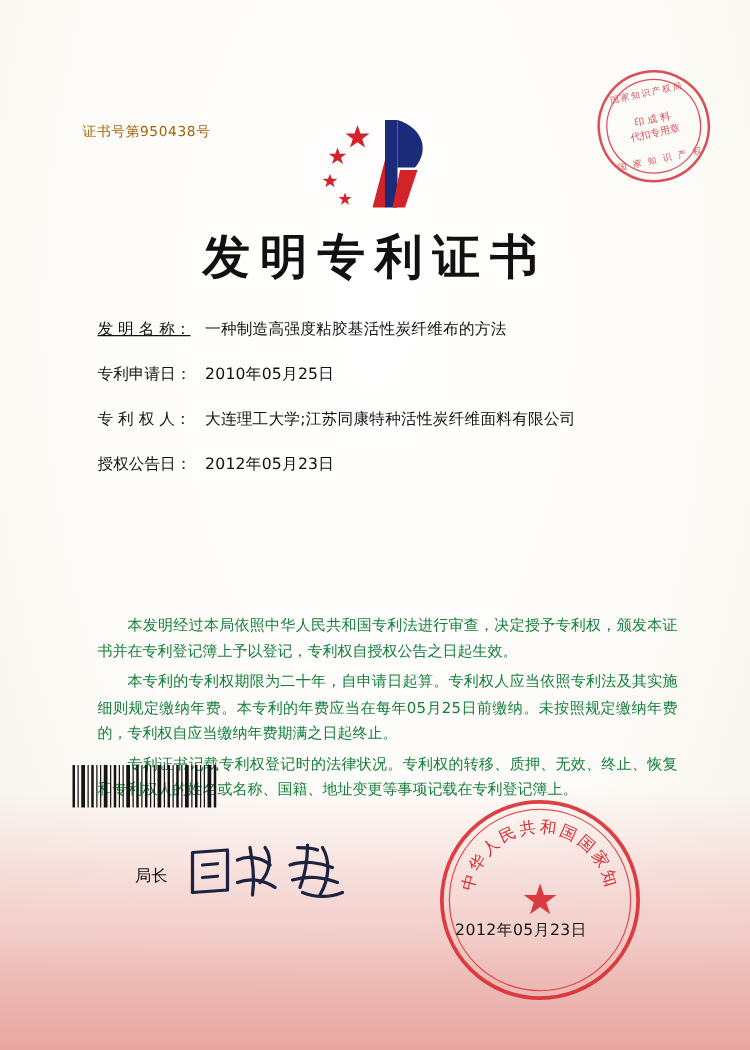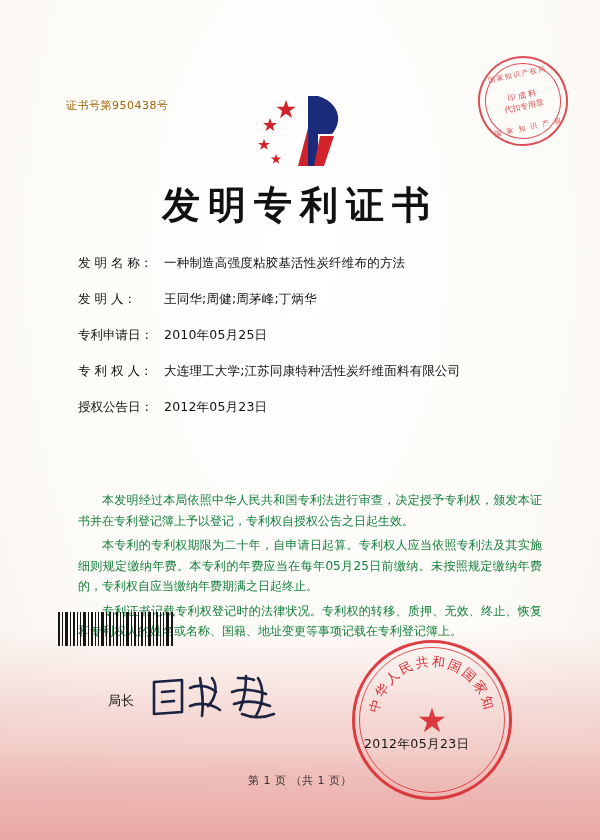--- a/index.html
+++ b/index.html
@@ -144,21 +144,21 @@
     margin-bottom: 17px;
     font-size: 12.5px;
     color: #111;
     line-height: 19px;
   }
   .field-label {
     flex: 0 0 auto;
     white-space: pre;
     font-size: 12.5px;
   }
-  .field-label.w1 { width: 86px; }
+  .field-label.w1 { width: 86px; text-decoration: underline; }
   .field-label.w2 { width: 86px; }
   .field-value {
     flex: 1 1 auto;
     font-size: 12.5px;
     letter-spacing: 0.2px;
   }
 
   
   .body-text {
     position: absolute;
@@ -298,24 +298,20 @@
       </div>
       <div class="arc-bottom">国 家 知 识 产 权</div>
     </div>
 
     <div class="main-title">发明专利证书</div>
 
     <div class="fields">
       <div class="field-row">
         <span class="field-label w1">发 明 名 称：</span>
         <span class="field-value">一种制造高强度粘胶基活性炭纤维布的方法</span>
-      </div>
-      <div class="field-row">
-        <span class="field-label w1">发 明 人：</span>
-        <span class="field-value">王同华;周健;周茅峰;丁炳华</span>
       </div>
       <div class="field-row">
         <span class="field-label w2">专利申请日：</span>
         <span class="field-value">2010年05月25日</span>
       </div>
       <div class="field-row">
         <span class="field-label w2">专 利 权 人：</span>
         <span class="field-value">大连理工大学;江苏同康特种活性炭纤维面料有限公司</span>
       </div>
       <div class="field-row">
@@ -395,16 +391,15 @@
           <path id="arcpath-bottom" d="M 32,80 A 48,48 0 1 0 128,80"></path>
         </defs>
         <text fill="#d92b31" font-size="13" font-family="'DejaVu Sans','Liberation Sans',sans-serif" letter-spacing="2.5">
           <textPath href="#arcpath" startOffset="4%">中华人民共和国国家知识产权局</textPath>
         </text>
       </svg>
       <div class="star">★</div>
     </div>
     <div class="seal-date">2012年05月23日</div>
 
-    <div class="footer">第 1 页 （共 1 页）</div>
 
   </div>
 </div>
 
 </body></html>

